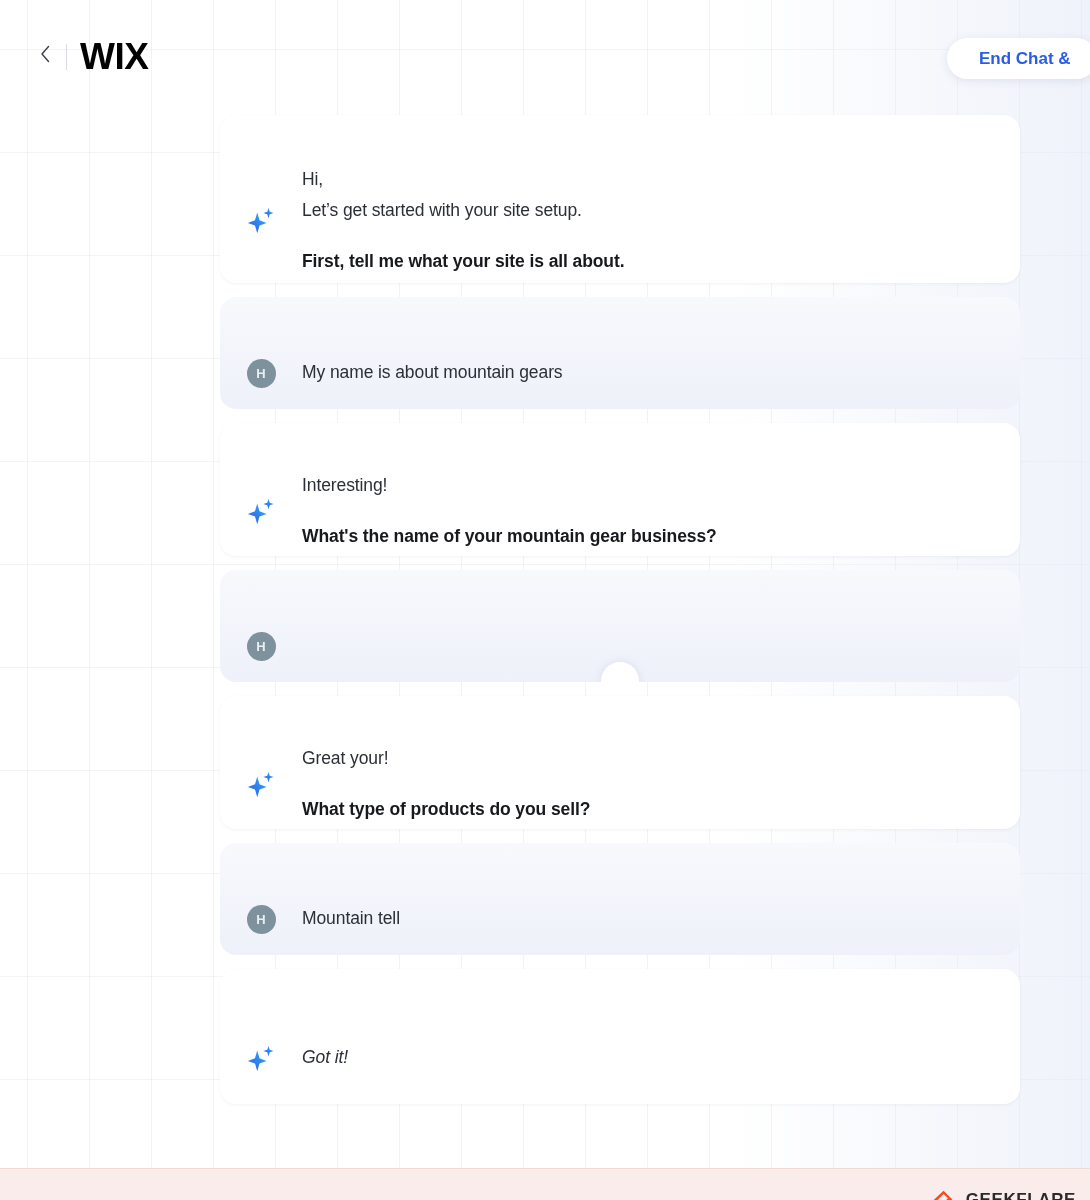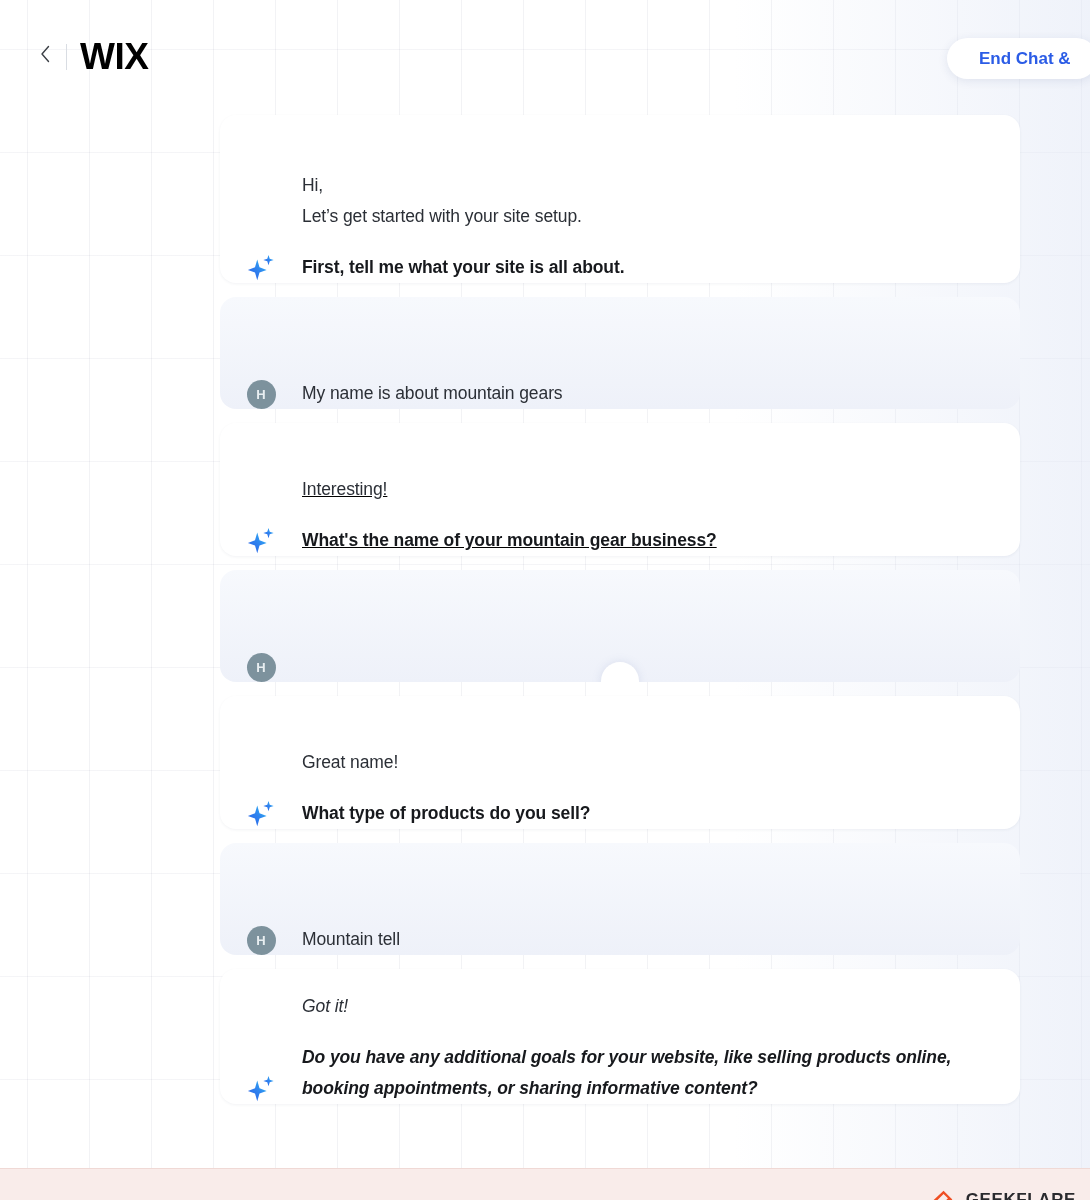--- a/index.html
+++ b/index.html
@@ -95,21 +95,21 @@
     top: 115px;
     width: 800px;
   }
 
   .bubble {
     position: relative;
     width: 800px;
     border-radius: 16px;
     box-sizing: border-box;
     display: flex;
-    align-items: flex-end;
+    align-items: center;
   }
   .bubble.ai {
     background: #ffffff;
     box-shadow: 0 1px 3px rgba(35,50,90,0.06);
   }
   .bubble.user {
     background: linear-gradient(180deg, #f7f9fd 0%, #eef1f9 100%);
   }
 
   .avatar-col {
@@ -150,21 +150,21 @@
   }
   .msg .line.strong {
     font-weight: bold;
     color: #17191d;
     margin-top: 20px;
   }
 
   
   #b1 { height: 168px; padding-top: 42px; }
   #b2 { height: 112px; margin-top: 14px; padding-top: 38px; }
-  #b3 { height: 133px; margin-top: 14px; padding-top: 42px; text-decoration: underline; }
+  #b3 { height: 133px; margin-top: 14px; padding-top: 42px; }
   #b4 { height: 112px; margin-top: 14px; padding-top: 38px; overflow: hidden; }
   #b5 { height: 133px; margin-top: 14px; padding-top: 42px; }
   #b6 { height: 112px; margin-top: 14px; padding-top: 38px; }
   #b7 { height: 135px; margin-top: 14px; padding-top: 42px; font-style: italic; }
 
   
   #scroll-nub {
     position: absolute;
     left: 50%;
     transform: translateX(-50%);
@@ -269,21 +269,21 @@
     </div>
 
     <div class="bubble ai" id="b5">
       <div class="avatar-col">
         <svg class="sparkle-icon" viewBox="0 0 32 32">
           <path d="M12 7 L14.4 15.2 L22 18 L14.4 20.8 L12 29 L9.6 20.8 L2 18 L9.6 15.2 Z" fill="url(#sg1)"></path>
           <path d="M24 2 L25.3 6.2 L29.5 7.5 L25.3 8.8 L24 13 L22.7 8.8 L18.5 7.5 L22.7 6.2 Z" fill="url(#sg1)"></path>
         </svg>
       </div>
       <div class="msg">
-        <div class="line">Great name!</div>
+        <div class="line">Great your!</div>
         <div class="line strong">What type of products do you sell?</div>
       </div>
     </div>
 
     <div class="bubble user" id="b6">
       <div class="avatar-col">
         <div class="user-avatar">H</div>
       </div>
       <div class="msg">
         <div class="line">Mountain tell</div>
@@ -292,21 +292,20 @@
 
     <div class="bubble ai" id="b7">
       <div class="avatar-col">
         <svg class="sparkle-icon" viewBox="0 0 32 32">
           <path d="M12 7 L14.4 15.2 L22 18 L14.4 20.8 L12 29 L9.6 20.8 L2 18 L9.6 15.2 Z" fill="url(#sg1)"></path>
           <path d="M24 2 L25.3 6.2 L29.5 7.5 L25.3 8.8 L24 13 L22.7 8.8 L18.5 7.5 L22.7 6.2 Z" fill="url(#sg1)"></path>
         </svg>
       </div>
       <div class="msg">
         <div class="line">Got it!</div>
-        <div class="line strong">Do you have any additional goals for your website, like selling products online, booking appointments, or sharing informative content?</div>
       </div>
     </div>
 
   </div>
 </div>
 
 <div id="watermark-band">
   <div id="geekflare">
     <svg width="22" height="22" viewBox="0 0 24 24">
       <path d="M12.6 1.8 L22.2 11.4 L18.6 15 L15.6 12 L17.4 10.2 L12.6 5.4 L6 12 L12.6 18.6 L15 16.2 L18.6 19.8 L12.6 22.2 L1.8 12 Z" fill="#ef4e23"></path>

